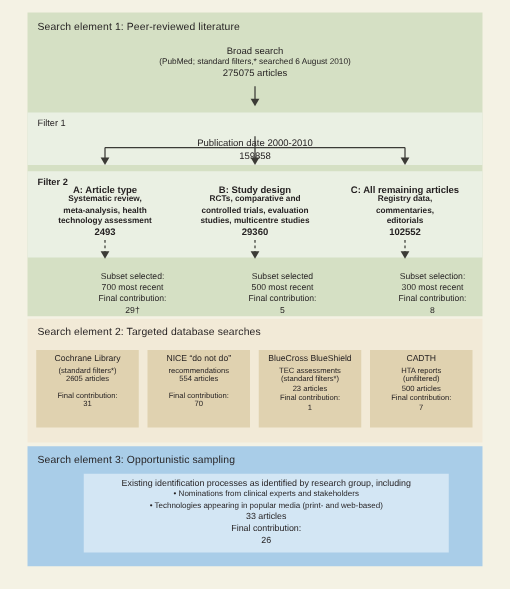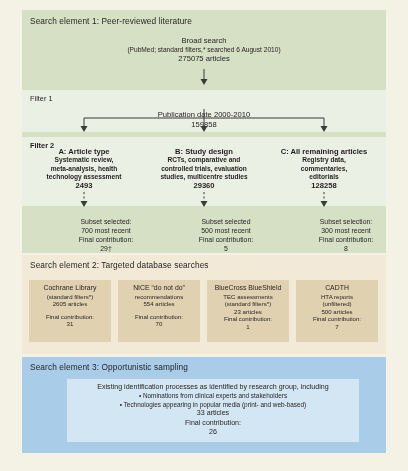--- a/index.html
+++ b/index.html
@@ -215,21 +215,21 @@
         <div class="t-sm">controlled trials, evaluation</div>
         <div class="t-sm">studies, multicentre studies</div>
         <div class="t-num">29360</div>
       </div>
 
       <div class="col colC">
         <div class="t-bold">C: All remaining articles</div>
         <div class="t-sm">Registry data,</div>
         <div class="t-sm">commentaries,</div>
         <div class="t-sm">editorials</div>
-        <div class="t-num">128258</div>
+        <div class="t-num">102552</div>
       </div>
     </div>
 
     <div class="subset subA">
       <div>Subset selected:</div>
       <div>700 most recent</div>
       <div>Final contribution:</div>
       <div>29†</div>
     </div>
 

